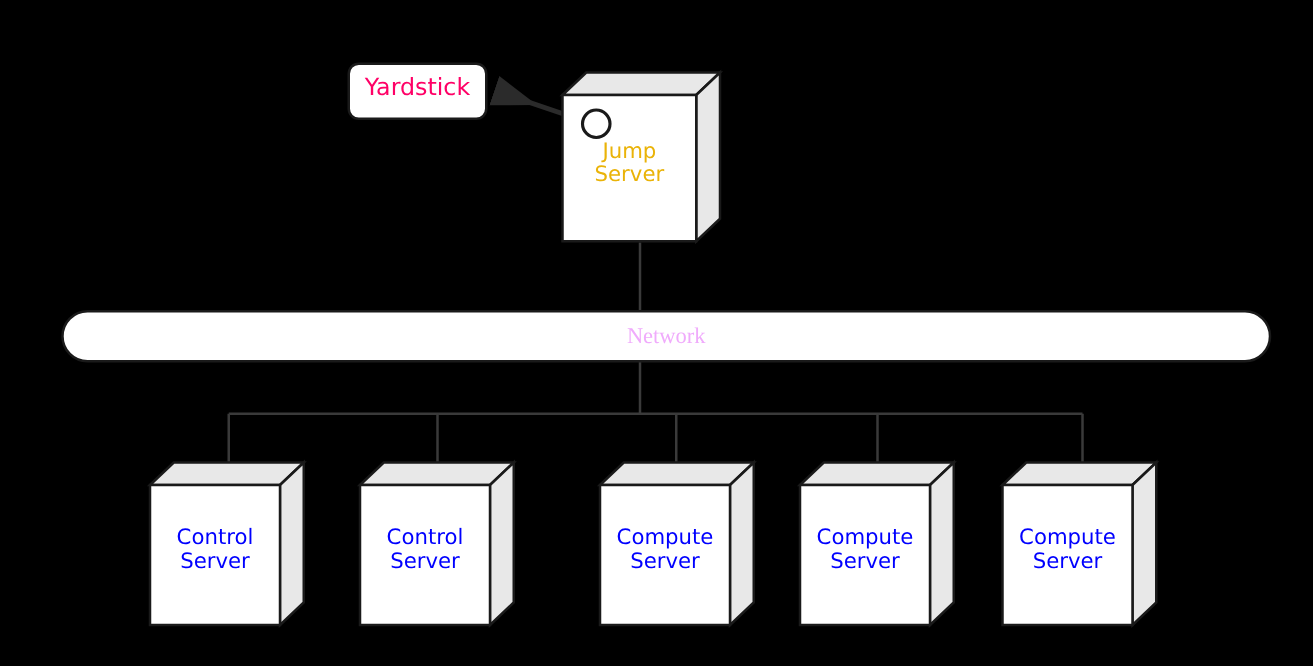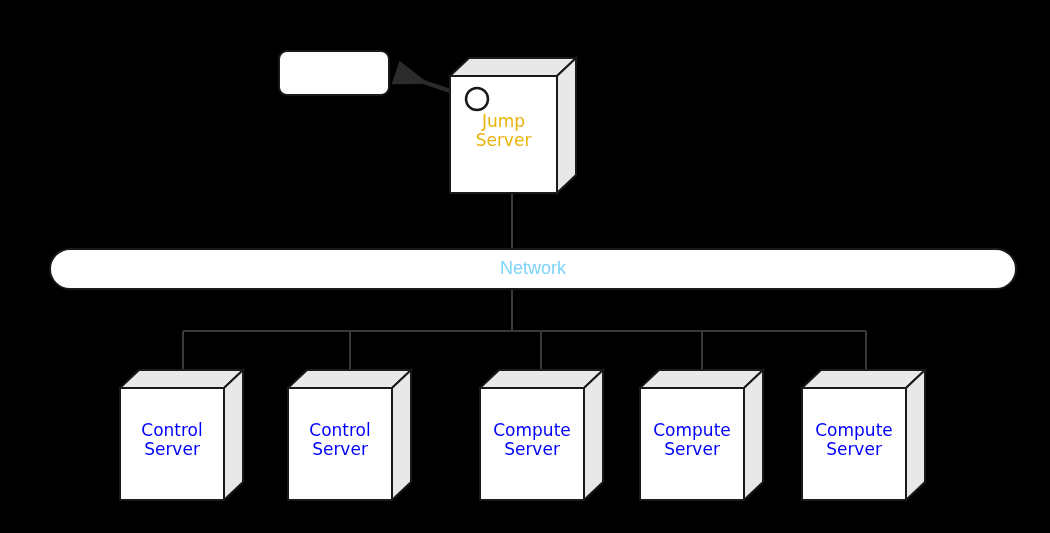--- a/index.html
+++ b/index.html
@@ -41,23 +41,23 @@
     color: #eab308;
     font-size: 17px;
     font-family: "DejaVu Sans", sans-serif;
   }
   .yardstick-label {
     color: #FF0066;
     font-size: 19px;
     font-family: "DejaVu Sans", sans-serif;
   }
   .network-label {
-    color: #7dd3fc;
+    color: #f0abfc;
     font-size: 18px;
-    font-family: Liberation Sans, sans-serif;
+    font-family: Liberation Serif, serif;
   }
 </style>
 </head>
 <body>
 
 <div id="diagram-root">
 
   <svg id="diagram-svg" viewBox="0 0 1050 533">
     <defs>
       <marker id="arrowhead" markerWidth="9" markerHeight="7" refX="8.6" refY="3.5" orient="auto" markerUnits="strokeWidth">
@@ -114,20 +114,21 @@
       <rect x="640" y="388" width="104" height="112" fill="#FFFFFF" stroke="#1A1A1A" stroke-width="2"></rect>
     </g>
 
     <g>
       <polygon points="802,388 821,370 925,370 906,388" fill="#E8E8E8" stroke="#1A1A1A" stroke-width="2"></polygon>
       <polygon points="906,388 925,370 925,482 906,500" fill="#E8E8E8" stroke="#1A1A1A" stroke-width="2"></polygon>
       <rect x="802" y="388" width="104" height="112" fill="#FFFFFF" stroke="#1A1A1A" stroke-width="2"></rect>
     </g>
   </svg>
 
+  <div class="node-label yardstick-label" style="left:279px; top:60px; width:110px;">Yardstick</div>
 
   <div class="node-label jump-label" style="left:450px; top:112px; width:107px;"><span>Jump</span>
 <span>Server</span></div>
 
   <div class="node-label network-label" style="left:50px; top:258px; width:966px;">Network</div>
 
   <div class="node-label server-label" style="left:120px; top:421px; width:104px;"><span>Control</span>
 <span>Server</span></div>
 
   <div class="node-label server-label" style="left:288px; top:421px; width:104px;"><span>Control</span>

